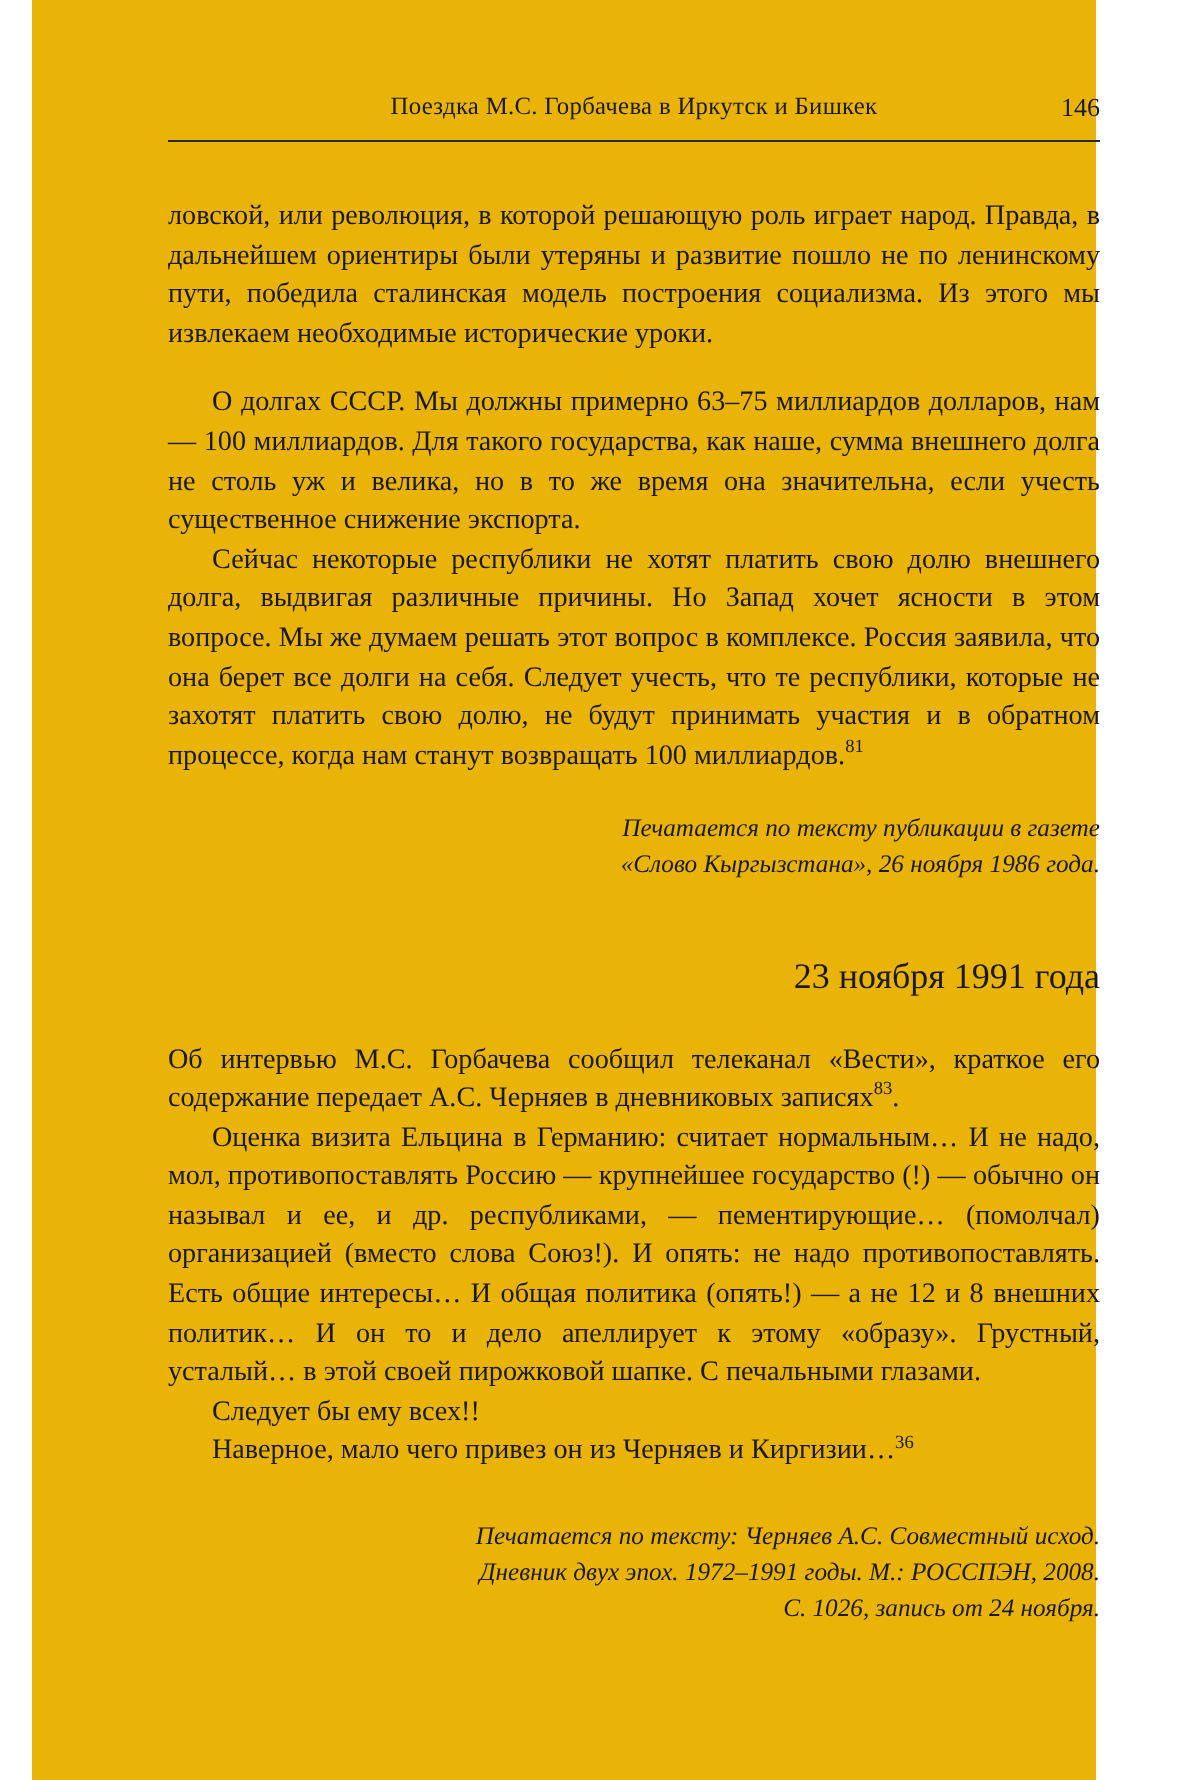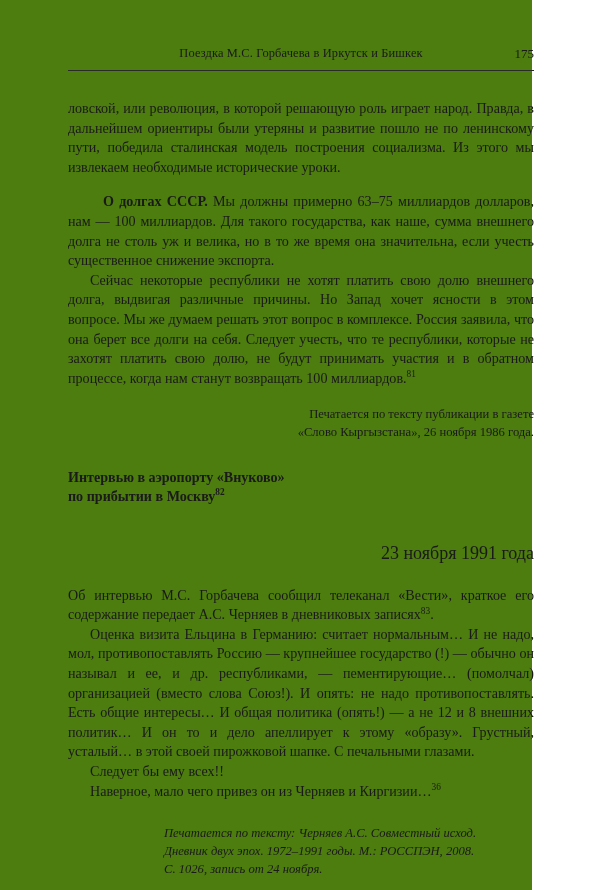--- a/index.html
+++ b/index.html
@@ -10,24 +10,24 @@
   body {
     width: 600px;
     height: 890px;
     font-family: "Liberation Serif", serif;
     color: #1a1a1a;
     position: relative;
     overflow: hidden;
   }
   .page {
     position: absolute;
-    left: 0; top: 0;
+    left: 16px; top: 0;
     width: 532px;
     height: 890px;
-    background: #4d7c0f;
+    background: #eab308;
   }
   .content {
     position: absolute;
     left: 68px;
     top: 44px;
     width: 466px;
   }
   
   .runhead {
     position: relative;
@@ -56,31 +56,31 @@
     font-size: 14.1px;
     line-height: 19.6px;
     text-align: justify;
     text-justify: inter-word;
     hyphens: manual;
   }
   p.indent {
     text-indent: 22px;
   }
   .runin {
-    font-weight: bold;
-    margin-left: 13px;
+    font-weight: normal;
   }
   sup {
     font-size: 9.3px;
     vertical-align: super;
     line-height: 0;
     margin-top: 24px;
   }
   .source {
     margin-top: 18px;
+    font-style: italic;
     font-size: 12.6px;
     line-height: 17.6px;
     text-align: right;
     padding-left: 120px;
   }
   .source-line {
     display: block;
   }
   .section-title {
     margin-top: 26px;
@@ -97,52 +97,49 @@
     margin-top: 22px;
   }
   .body-block p + p {
     margin-top: 0;
   }
   .final-source {
     margin-top: 24px;
     font-style: italic;
     font-size: 12.6px;
     line-height: 17.8px;
+    text-align: right;
     padding-left: 96px;
   }
   .blk {
     margin-top: 15px;
   }
 </style>
 </head>
 <body>
 
 <div class="page">
   <div class="content">
 
     <div class="runhead">
       <div class="runhead-title">Поездка М.С. Горбачева в Иркутск и Бишкек</div>
-      <div class="runhead-page">175</div>
+      <div class="runhead-page">146</div>
     </div>
 
     <p><span>ловской, или революция, в которой решающую роль играет народ. Правда, в дальнейшем ориентиры были утеряны и развитие пошло не по ленинскому пути, победила сталинская модель построения социализма. Из этого мы извлекаем необходимые исторические уроки.</span></p>
 
     <p class="indent blk"><span class="runin">О долгах СССР.</span><span> Мы должны примерно 63–75 миллиардов долларов, нам — 100 миллиардов. Для такого государства, как наше, сумма внешнего долга не столь уж и велика, но в то же время она значительна, если учесть существенное снижение экспорта.</span></p>
 
     <p class="indent"><span>Сейчас некоторые республики не хотят платить свою долю внешнего долга, выдвигая различные причины. Но Запад хочет ясности в этом вопросе. Мы же думаем решать этот вопрос в комплексе. Россия заявила, что она берет все долги на себя. Следует учесть, что те республики, которые не захотят платить свою долю, не будут принимать участия и в обратном процессе, когда нам станут возвращать 100 миллиардов.</span><sup>81</sup></p>
 
     <div class="source">
       <span class="source-line">Печатается по тексту публикации в газете</span>
       <span class="source-line">«Слово Кыргызстана», 26 ноября 1986 года.</span>
     </div>
 
-    <div class="section-title">
-      <div>Интервью в аэропорту «Внуково»</div>
-      <div><span>по прибытии в Москву</span><sup>82</sup></div>
-    </div>
 
     <div class="dateline">23 ноября 1991 года</div>
 
     <div class="body-block">
       <p><span>Об интервью М.С. Горбачева сообщил телеканал «Вести», краткое его содержание передает А.С. Черняев в дневниковых записях</span><sup>83</sup><span>.</span></p>
       <p class="indent">Оценка визита Ельцина в Германию: считает нормальным… И не надо, мол, противопоставлять Россию — крупнейшее государство (!) — обычно он называл и ее, и др. республиками, — пементирующие… (помолчал) организацией (вместо слова Союз!). И опять: не надо противопоставлять. Есть общие интересы… И общая политика (опять!) — а не 12 и 8 внешних политик… И он то и дело апеллирует к этому «образу». Грустный, усталый… в этой своей пирожковой шапке. С печальными глазами.</p>
       <p class="indent">Следует бы ему всех!!</p>
       <p class="indent"><span>Наверное, мало чего привез он из Черняев и Киргизии…</span><sup>36</sup></p>
     </div>
 

